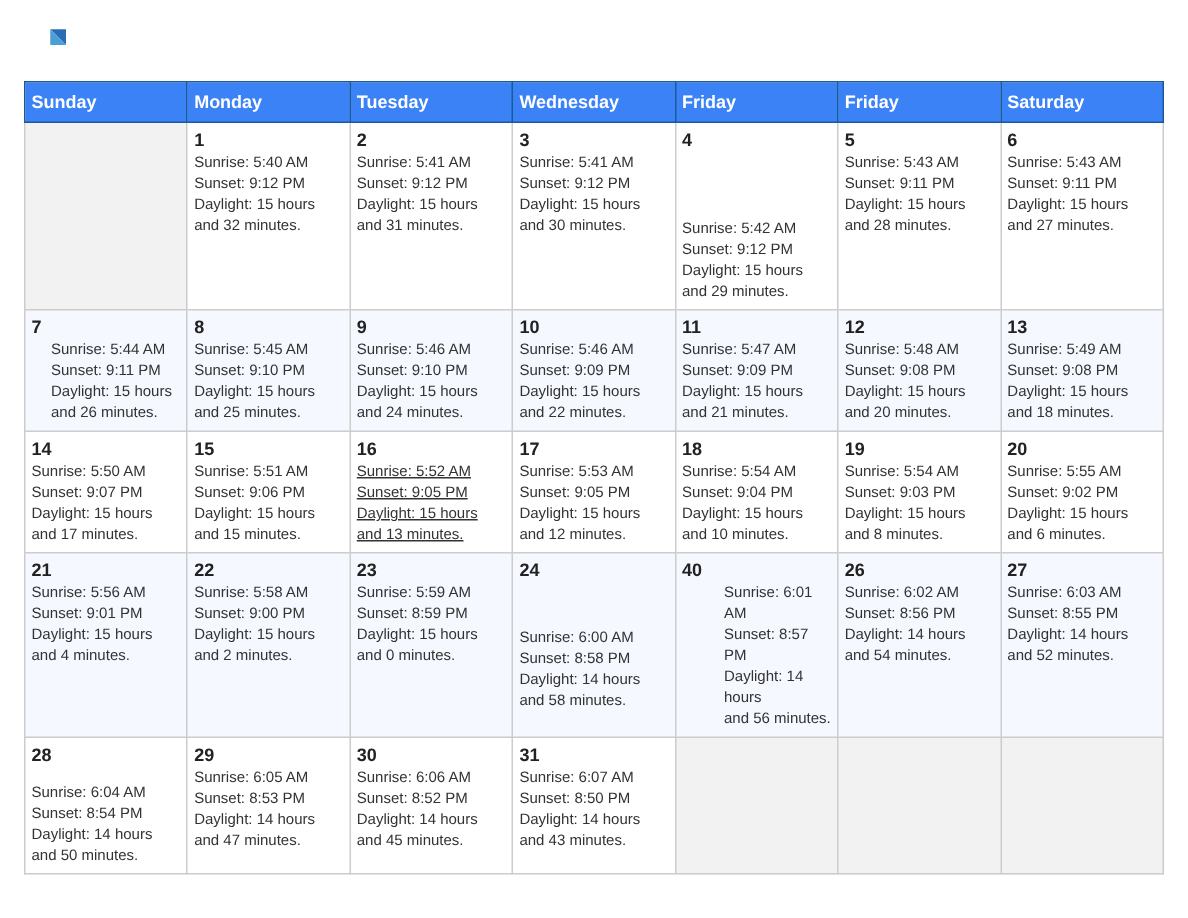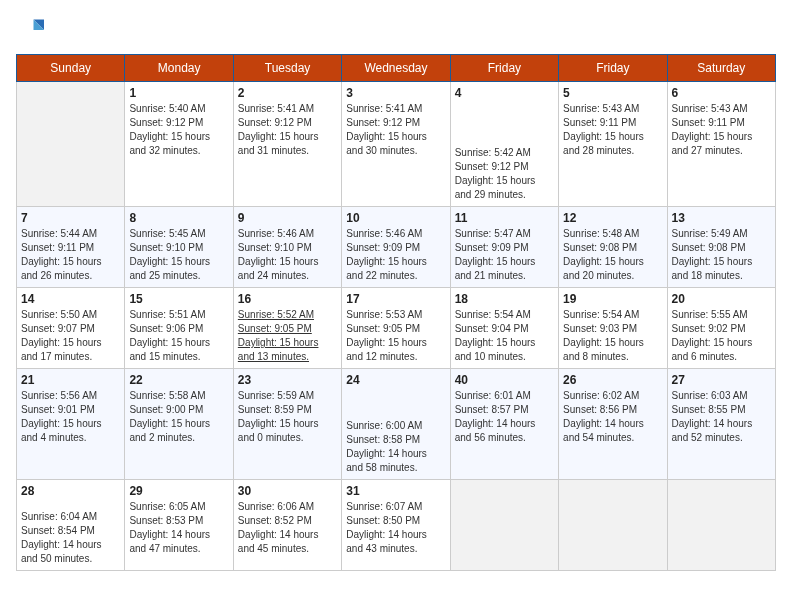--- a/index.html
+++ b/index.html
@@ -44,26 +44,26 @@
     .subtitle {
       font-size: 14px;
       color: #555;
     }
     table {
       width: 100%;
       border-collapse: collapse;
       font-size: 11px;
     }
     thead tr th {
-      background-color: #c2410c;
+      background-color: #3b82f6;
       color: #fff;
       padding: 6px 4px;
-      text-align: center;
+      text-align: left;
       font-size: 12px;
-      font-weight: normal;
+      font-weight: bold;
       border: 1px solid #1a5a9a;
     }
     tbody tr td {
       border: 1px solid #ccc;
       vertical-align: top;
       padding: 4px;
       height: 80px;
       width: calc(100% / 7);
     }
     tbody tr td.empty {
@@ -167,21 +167,21 @@
           <span class="day-number">6</span>
           <div class="day-info" style="white-space: pre-line;">Sunrise: 5:43 AM
 Sunset: 9:11 PM
 Daylight: 15 hours
 and 27 minutes.</div>
         </td>
       </tr>
       <tr>
         <td>
           <span class="day-number">7</span>
-          <div class="day-info" style="white-space: pre-line;">Sunrise: 5:44 AM
+          <div class="day-info" style="white-space: pre-line; margin-left: 13px;">Sunrise: 5:44 AM
 Sunset: 9:11 PM
 Daylight: 15 hours
 and 26 minutes.</div>
         </td>
         <td>
           <span class="day-number">8</span>
           <div class="day-info" style="white-space: pre-line;">Sunrise: 5:45 AM
 Sunset: 9:10 PM
 Daylight: 15 hours
 and 25 minutes.</div>
@@ -297,21 +297,21 @@
         </td>
         <td>
           <span class="day-number">24</span>
           <div class="day-info" style="white-space: pre-line; margin-top: 32px;">Sunrise: 6:00 AM
 Sunset: 8:58 PM
 Daylight: 14 hours
 and 58 minutes.</div>
         </td>
         <td>
           <span class="day-number">40</span>
-          <div class="day-info" style="white-space: pre-line;">Sunrise: 6:01 AM
+          <div class="day-info" style="white-space: pre-line; margin-left: 28px;">Sunrise: 6:01 AM
 Sunset: 8:57 PM
 Daylight: 14 hours
 and 56 minutes.</div>
         </td>
         <td>
           <span class="day-number">26</span>
           <div class="day-info" style="white-space: pre-line;">Sunrise: 6:02 AM
 Sunset: 8:56 PM
 Daylight: 14 hours
 and 54 minutes.</div>

